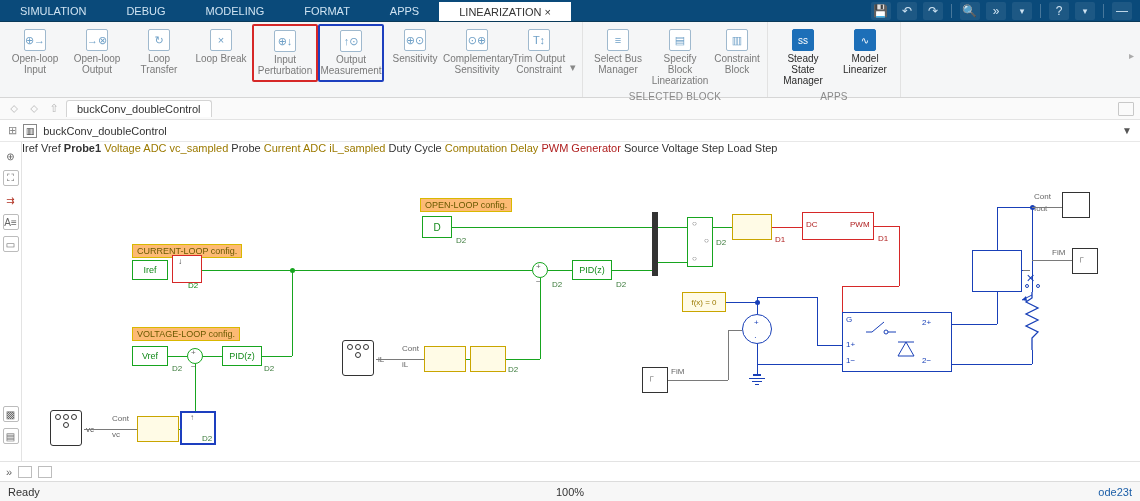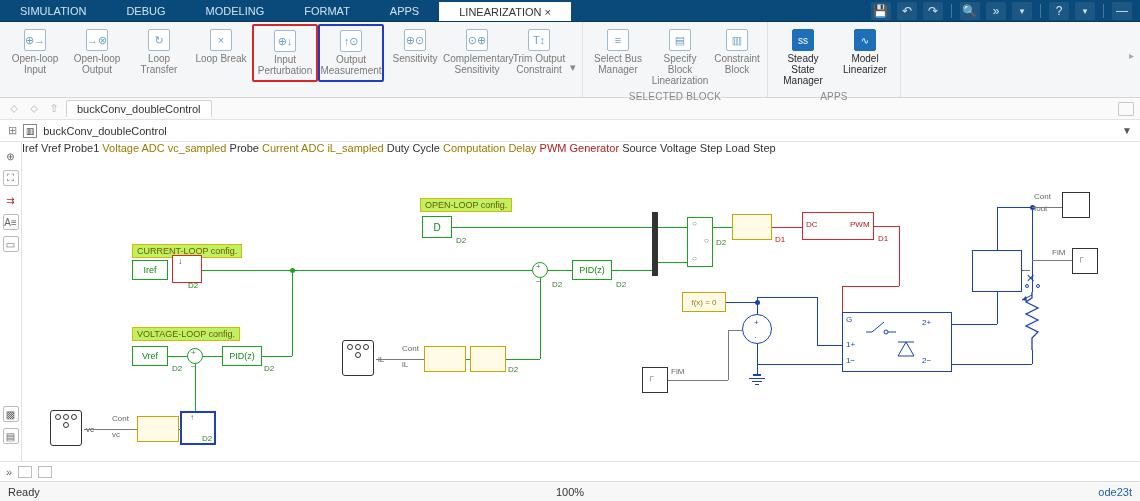--- a/index.html
+++ b/index.html
@@ -41,21 +41,21 @@
 
 
 .work { display:flex; height:338px; }
 .palette { width:22px; border-right:1px solid #e3e3e3; display:flex; flex-direction:column; align-items:center; padding-top:6px; gap:6px; background:#fff;}
 .picon{ width:16px; height:16px; border:1px solid #bcbcbc; border-radius:2px; cursor:pointer; font-size:10px; display:flex; align-items:center; justify-content:center; color:#666;}
 .picon.plain{ border:none; }
 .canvas { flex:1; position:relative; background:#fff; overflow:hidden;}
 
 
 .blk{ position:absolute; background:#fff; }
-.yellow-tag { position:absolute; background:#bef264; border:1px solid #d9b800; color:#6a5a00; font-size:9px; padding:1px 4px; white-space:nowrap;}
+.yellow-tag { position:absolute; background:#fdba74; border:1px solid #d9b800; color:#6a5a00; font-size:9px; padding:1px 4px; white-space:nowrap;}
 .port{ position:absolute; font-size:8px; color:#555; white-space:nowrap;}
 
 .box-green{ border:1px solid #17a51f; }
 .box-yellow{ border:1px solid #c9a500; background:#fffbe6;}
 .box-red{ border:1px solid #d62828; }
 .box-blue{ border:1px solid #1940b8; }
 .box-black{ border:1px solid #333; }
 
 .wire{ position:absolute; background:#17a51f; }
 .wire.h{ height:1px; }
@@ -247,21 +247,21 @@
     
     <div class="blk" style="left:28px; top:268px;">
       <div class="probe-face">
           <div class="probe-dot"></div>
           <div class="probe-dot"></div>
           <div class="probe-dot"></div>
           <div class="probe-dot"></div>
         </div>
     </div>
     <span class="port" style="left:64px; top:283px;">vc</span>
-    <span class="lbl" style="left:30px; top:308px;">Probe1</span>
+    <span class="lbl" style="left:30px; top:308px;font-weight:bold;">Probe1</span>
     <span class="tiny" style="left:90px; top:272px;">Cont</span>
     <span class="tiny" style="left:90px; top:288px;">vc</span>
     
     <div class="blk box-yellow" style="left:115px; top:274px; width:42px; height:26px;"></div>
     <span class="lbl" style="left:112px; top:302px; color:#9c7a00;">Voltage ADC</span>
     
     <div class="blk" style="left:158px; top:269px; width:36px; height:34px; border:2px solid #1d3fbf;"></div>
     <span class="tiny" style="left:168px; top:271px;">↑</span>
     <span class="sig-label" style="left:180px; top:272px;">D2</span>
     <span class="lbl" style="left:160px; top:304px; color:#9c7a00;">vc_sampled</span>

